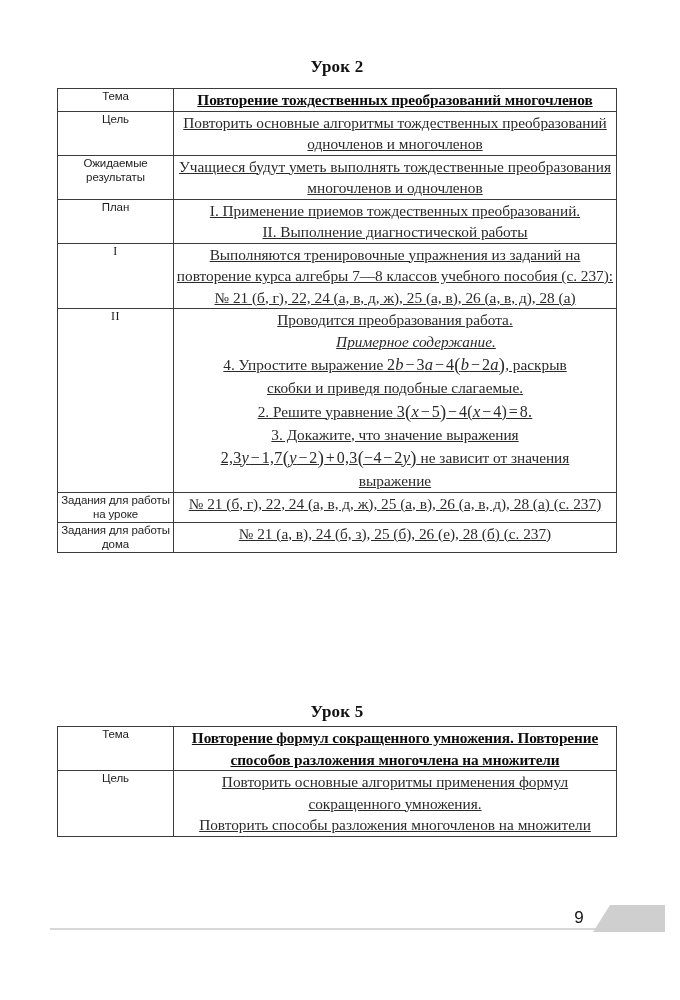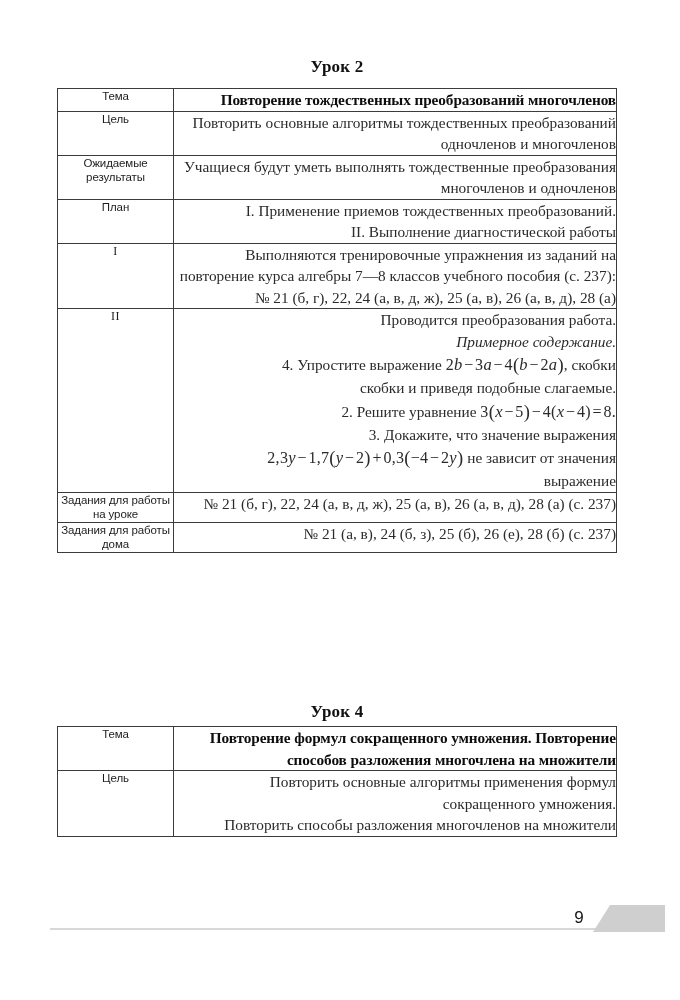--- a/index.html
+++ b/index.html
@@ -75,21 +75,22 @@
     letter-spacing: 0.5px;
   }
 
   
   .cell-content {
     font-family: "Liberation Serif", serif;
     font-size: 15.3px;
     line-height: 21.5px;
     color: #2a2a2a;
     padding: 5px 8px 5px 9px;
-    text-align: right;
+    text-align: center;
+    text-decoration: underline;
   }
   .cell-content.bold {
     font-weight: bold;
     color: #0d0d0d;
     letter-spacing: -0.1px;
   }
   .cell-content p {
     margin: 0;
   }
   .cell-content .ital {
@@ -180,40 +181,40 @@
       </tr>
       <tr>
         <td class="cell-label roman">I</td>
         <td class="cell-content">Выполняются тренировочные упражнения из заданий на повторение курса алгебры 7—8 классов учебного пособия (с. 237): № 21 (б, г), 22, 24 (а, в, д, ж), 25 (а, в), 26 (а, в, д), 28 (а)</td>
       </tr>
       <tr>
         <td class="cell-label roman">II</td>
         <td class="cell-content">
           <p>Проводится преобразования работа.</p>
           <p class="ital">Примерное содержание.</p>
-          <p class="mathline"><span>4. Упростите выражение </span><span class="math">2<i>b</i> − 3<i>a</i> − 4<span class="big-paren">(</span><i>b</i> − 2<i>a</i><span class="big-paren">)</span></span><span>, скобки</span></p>
+          <p class="mathline"><span>4. Упростите выражение </span><span class="math">2<i>b</i> − 3<i>a</i> − 4<span class="big-paren">(</span><i>b</i> − 2<i>a</i><span class="big-paren">)</span></span><span>, раскрыв</span></p>
           <p>скобки и приведя подобные слагаемые.</p>
           <p class="mathline"><span>2. Решите уравнение </span><span class="math">3<span class="big-paren">(</span><i>x</i> − 5<span class="big-paren">)</span> − 4(<i>x</i> − 4) = 8.</span></p>
           <p>3. Докажите, что значение выражения</p>
           <p class="mathline"><span class="math">2,3<i>y</i> − 1,7<span class="big-paren">(</span><i>y</i> − 2<span class="big-paren">)</span> + 0,3<span class="big-paren">(</span>−4 − 2<i>y</i><span class="big-paren">)</span></span><span> не зависит от значения</span></p>
           <p>выражение</p>
         </td>
       </tr>
       <tr>
         <td class="cell-label">Задания для работы на уроке</td>
         <td class="cell-content">№ 21 (б, г), 22, 24 (а, в, д, ж), 25 (а, в), 26 (а, в, д), 28 (а) (с. 237)</td>
       </tr>
       <tr>
         <td class="cell-label">Задания для работы дома</td>
         <td class="cell-content">№ 21 (а, в), 24 (б, з), 25 (б), 26 (е), 28 (б) (с. 237)</td>
       </tr>
     </tbody>
   </table>
 
-  <div class="lesson-heading" id="heading-lesson-3">Урок 4</div>
+  <div class="lesson-heading" id="heading-lesson-3">Урок 5</div>
 
   <table class="lesson-table" id="table-lesson-3">
     <colgroup>
         <col class="col-label">
         <col class="col-content">
       </colgroup>
     <tbody>
       <tr>
         <td class="cell-label">Тема</td>
         <td class="cell-content bold">Повторение формул сокращенного умножения. Повторение способов разложения многочлена на множители</td>

